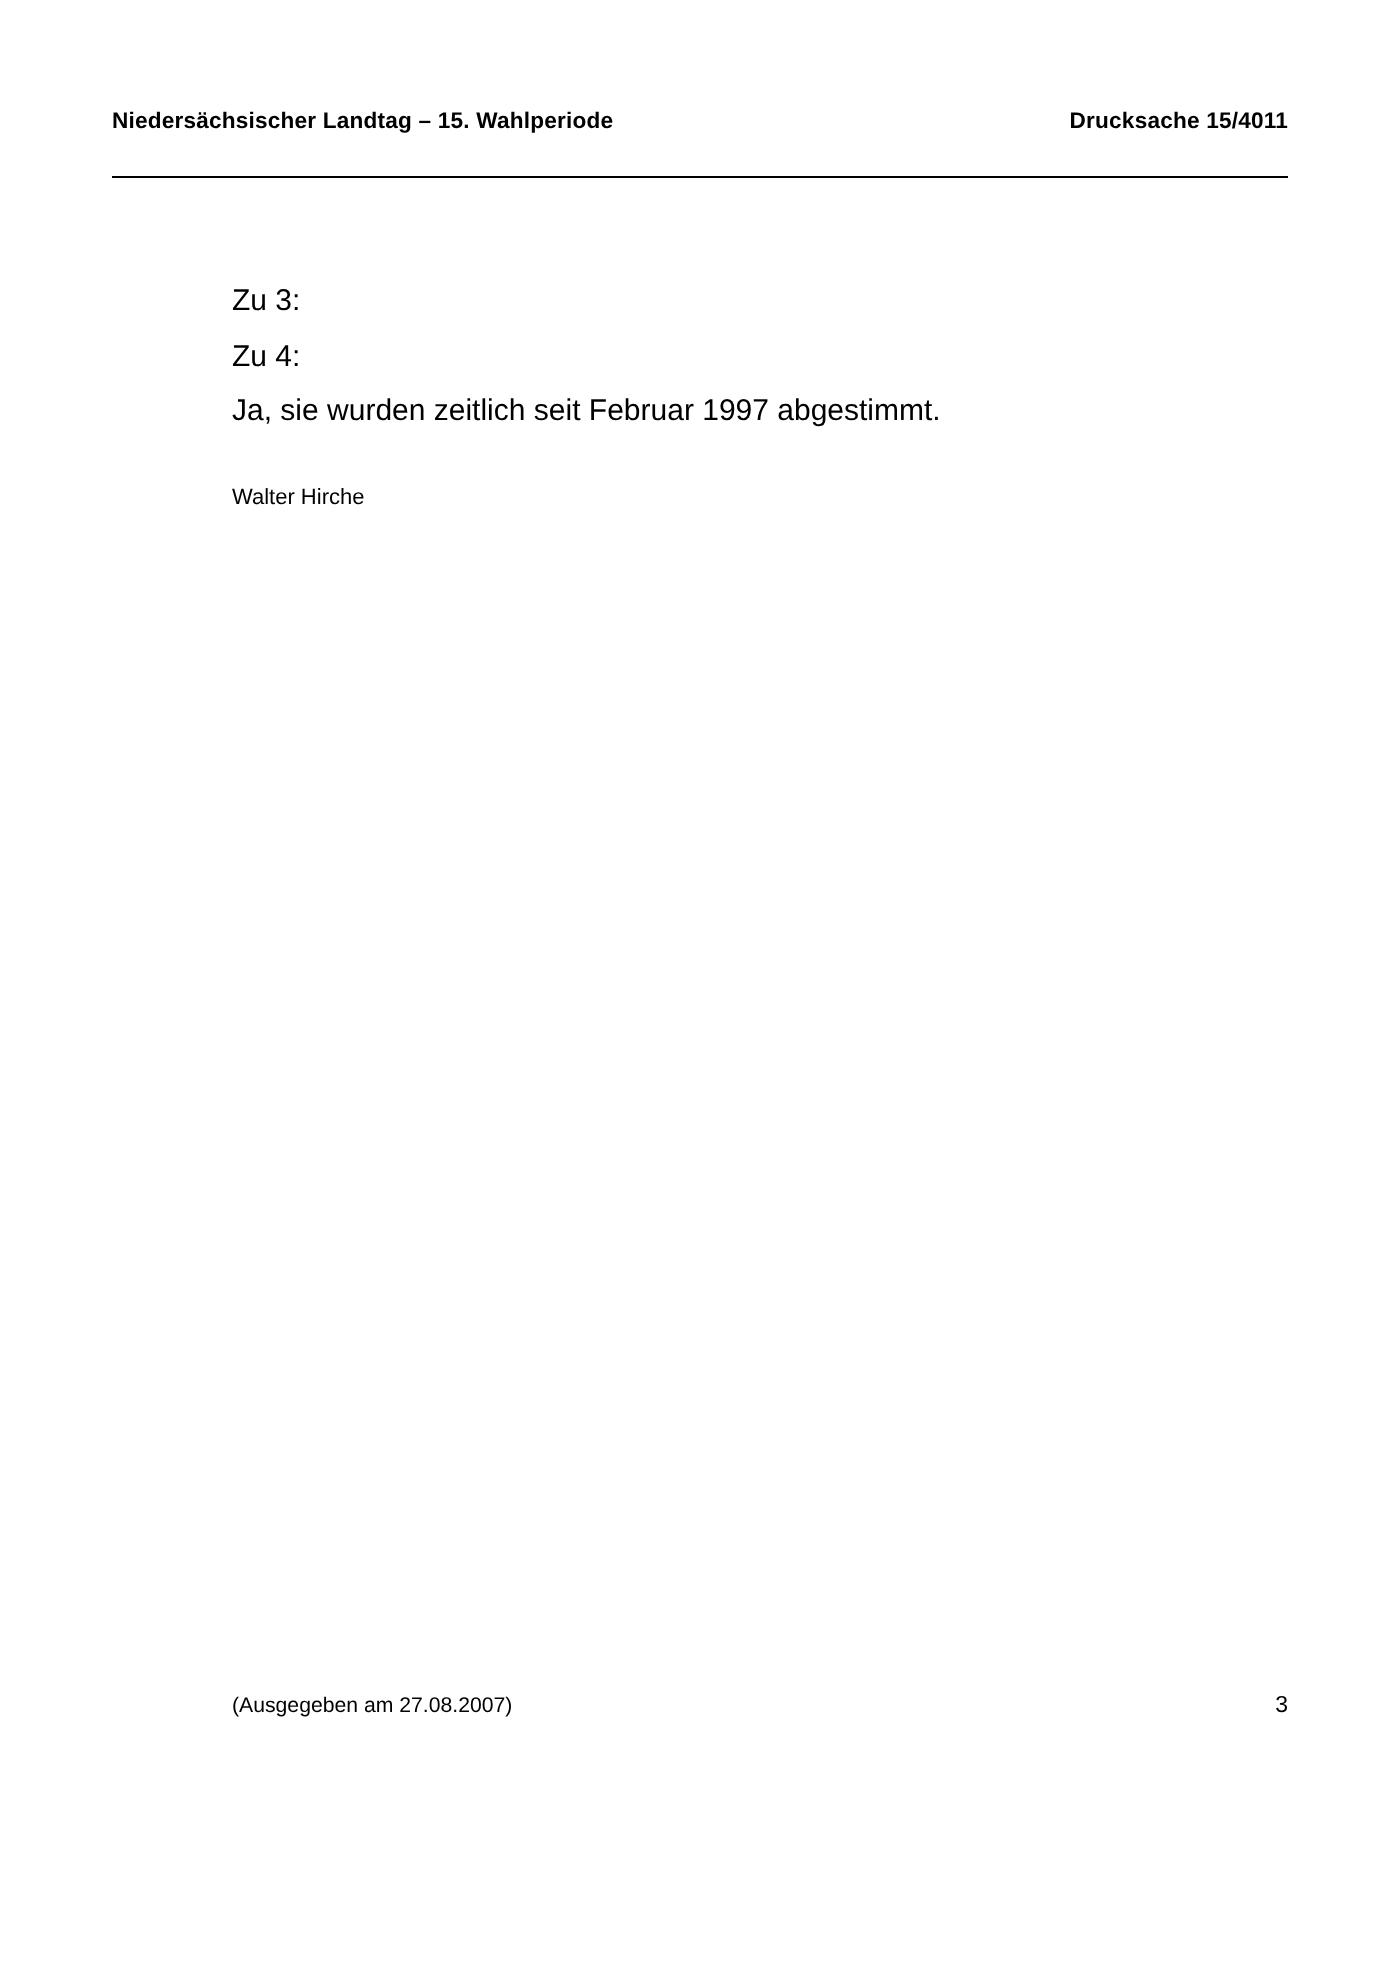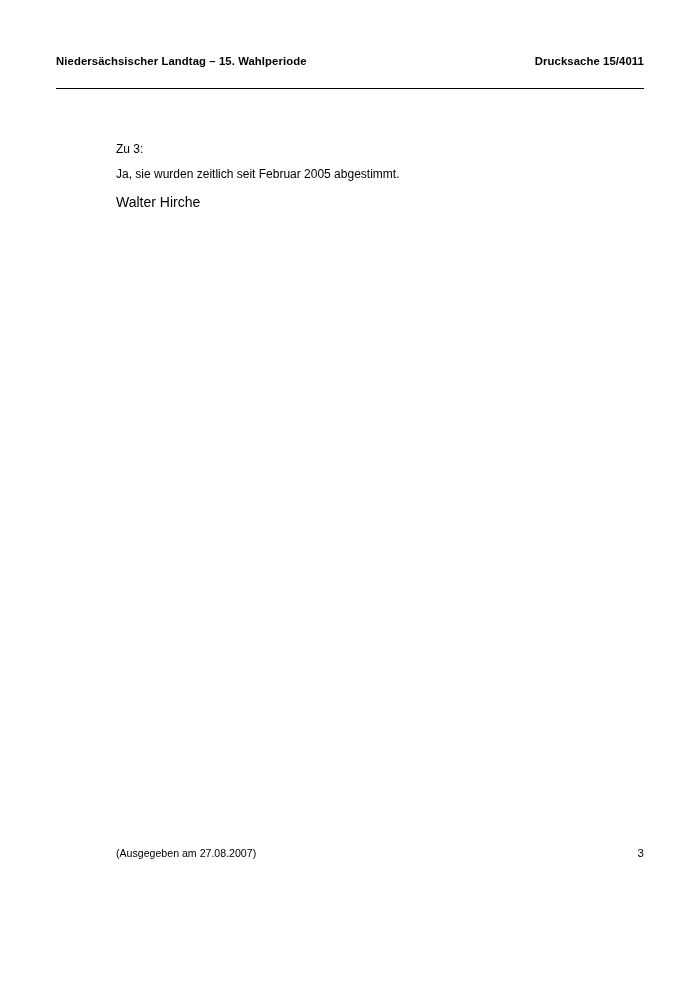--- a/index.html
+++ b/index.html
@@ -49,29 +49,29 @@
     height: 1px;
     background: #000000;
   }
   .body-block {
     position: absolute;
     top: 143px;
     left: 116px;
     width: 500px;
   }
   .para {
-    font-size: 12px;
+    font-size: 15px;
     line-height: 1;
     margin: 0 0 12.6px 0;
     white-space: nowrap;
   }
   .signature {
-    font-size: 14px;
+    font-size: 11px;
     line-height: 1;
-    margin: 15px 0 0 0;
+    margin: 31px 0 0 0;
     white-space: nowrap;
   }
   .footer {
     position: absolute;
     bottom: 73px;
     left: 116px;
     width: 528px;
     display: flex;
     justify-content: space-between;
     align-items: center;
@@ -92,21 +92,22 @@
 
   <div class="header">
     <span class="header-left">Niedersächsischer Landtag – 15. Wahlperiode</span>
     <span class="header-right">Drucksache 15/4011</span>
   </div>
 
   <div class="header-rule"></div>
 
   <div class="body-block">
     <p class="para">Zu 3:</p>
-    <p class="para">Ja, sie wurden zeitlich seit Februar 2005 abgestimmt.</p>
+    <p class="para">Zu 4:</p>
+    <p class="para">Ja, sie wurden zeitlich seit Februar 1997 abgestimmt.</p>
     <p class="signature">Walter Hirche</p>
   </div>
 
   <div class="footer">
     <span class="footer-left">(Ausgegeben am 27.08.2007)</span>
     <span class="footer-right">3</span>
   </div>
 
 </div>
 

